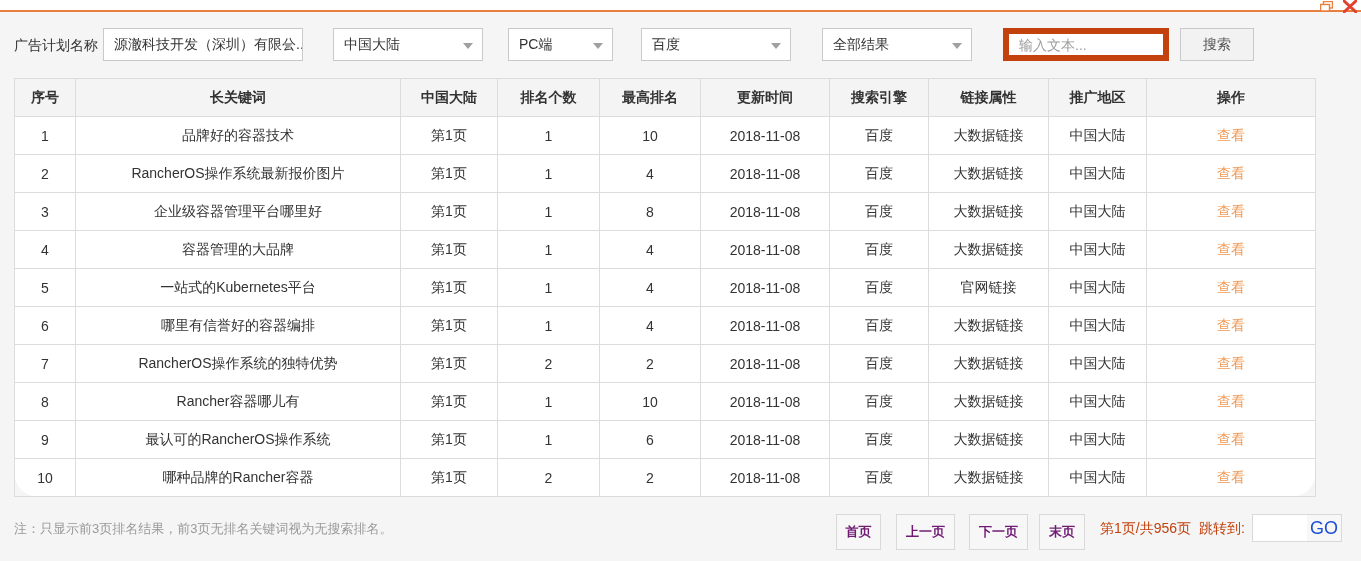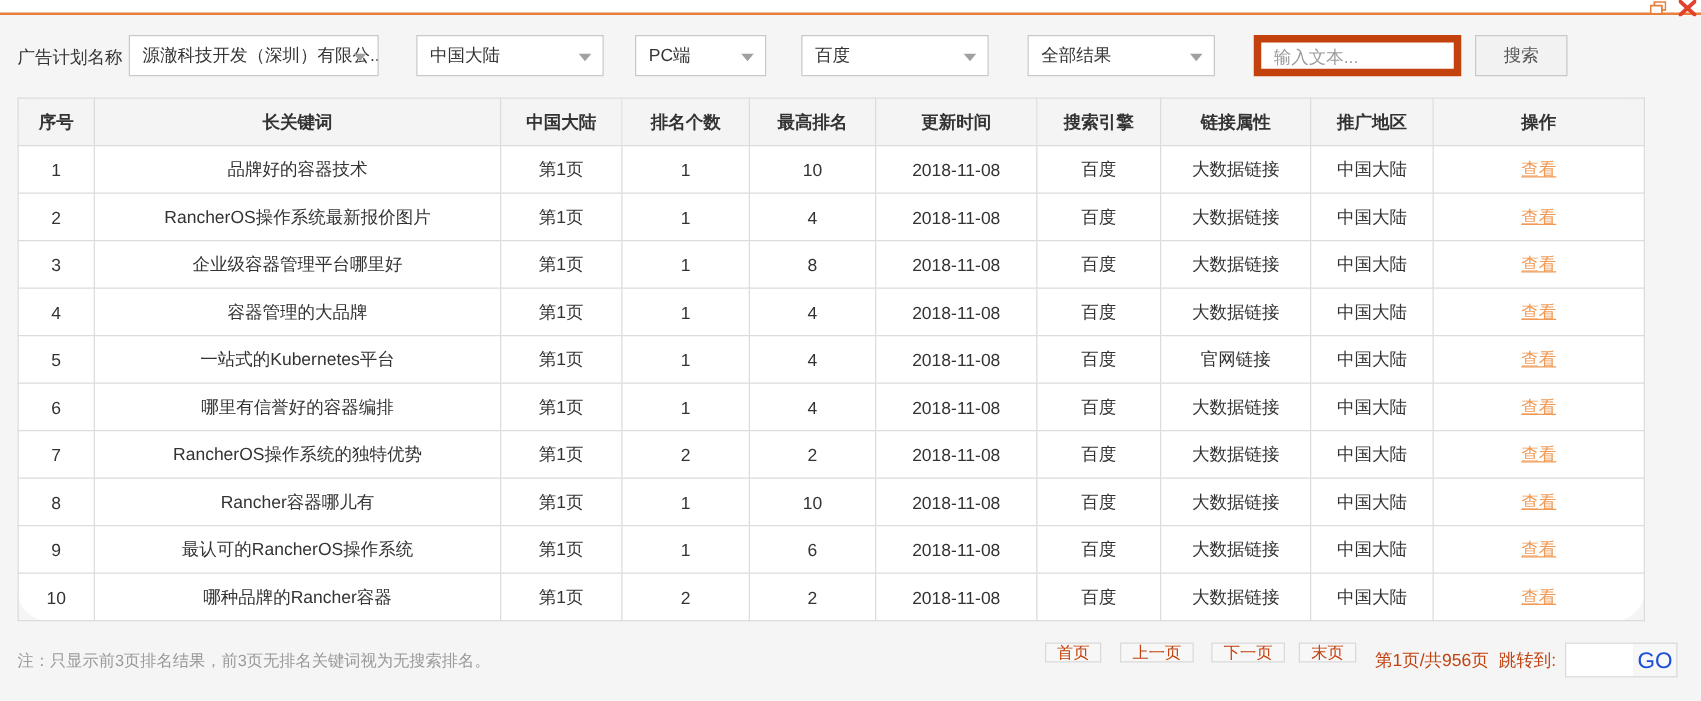--- a/index.html
+++ b/index.html
@@ -39,28 +39,28 @@
   
   .rank-table{
     position:absolute;left:14px;top:78px;width:1301px;
     border-collapse:collapse;table-layout:fixed;background:#fff;border-radius:25px;
   }
   .rank-table th,.rank-table td{
     border:1px solid #dcdcdc;height:37px;text-align:center;
     font-size:14px;color:#333;padding:0 4px;overflow:hidden;white-space:nowrap;
   }
   .rank-table th{background:#f4f4f4;font-weight:bold;}
-  .view-link{color:#f09a56;cursor:pointer;text-decoration:underline;}
+  .view-link{color:#f09a56;cursor:pointer;}
 
   
   .note{position:absolute;left:14px;top:520px;font-size:13px;color:#999;}
   .pg-btn{
-    position:absolute;top:514px;height:16px;box-sizing:border-box;
-    background:#f7f7f7;border:1px solid #d9d9d9;color:#c2410c;font-size:13px;
-    display:flex;align-items:center;justify-content:center;cursor:pointer;
+    position:absolute;top:514px;height:36px;box-sizing:border-box;
+    background:#f7f7f7;border:1px solid #d9d9d9;color:#701a75;font-size:13px;
+    display:flex;align-items:center;justify-content:center;cursor:pointer;font-weight:bold;
   }
   .pg-info{position:absolute;top:520px;font-size:14px;color:#c2410c;}
   .jump-input{
     position:absolute;left:1252px;top:514px;width:56px;height:28px;box-sizing:border-box;
     background:#fff;border:1px solid #d9d9d9;outline:none;font-size:13px;padding:0 6px;
     font-family:"Liberation Sans","DejaVu Sans",sans-serif;
   }
   .go-btn{
     position:absolute;left:1307px;top:514px;width:35px;height:28px;box-sizing:border-box;
     background:#f7f7f7;border:1px solid #d9d9d9;border-left:none;color:#1d4ed8;font-size:18px;

